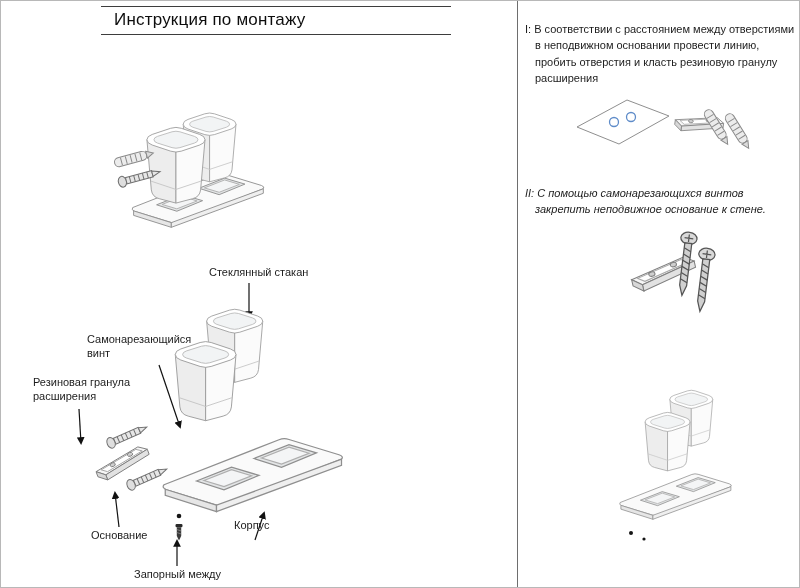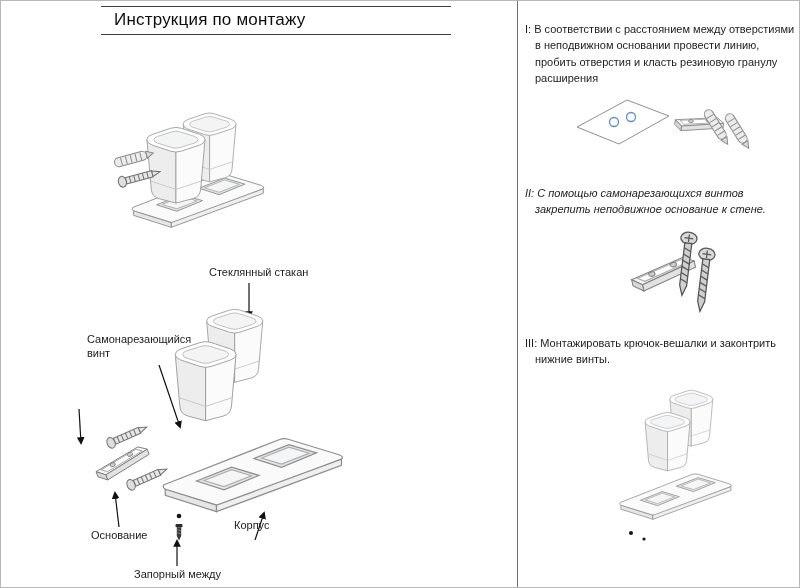--- a/index.html
+++ b/index.html
@@ -123,20 +123,21 @@
     </g>
     <line x1="128" y1="106" x2="149" y2="168" stroke="#111" stroke-width="1.2" marker-end="url(#arrowhead)"></line>
     <line x1="48" y1="150" x2="50" y2="184" stroke="#111" stroke-width="1.2" marker-end="url(#arrowhead)"></line>
     <line x1="88" y1="268" x2="84" y2="234" stroke="#111" stroke-width="1.2" marker-end="url(#arrowhead)"></line>
     <line x1="224" y1="281" x2="233" y2="254" stroke="#111" stroke-width="1.2" marker-end="url(#arrowhead)"></line>
     <line x1="146" y1="307" x2="146" y2="282" stroke="#111" stroke-width="1.2" marker-end="url(#arrowhead)"></line>
   </svg>
 
   <div class="callout" style="left:208px;top:264px">Стеклянный стакан</div>
   <div class="callout center" style="left:86px;top:331px;width:112px">Самонарезающийся винт</div>
+  <div class="callout" style="left:32px;top:374px;width:108px">Резиновая гранула расширения</div>
   <div class="callout" style="left:90px;top:527px">Основание</div>
   <div class="callout" style="left:233px;top:517px">Корпус</div>
   <div class="callout" style="left:133px;top:566px">Запорный между</div>
 
   <div class="step-text" id="step1-text">I: В соответствии с расстоянием между отверстиями в неподвижном основании провести линию, пробить отверстия и класть резиновую гранулу расширения</div>
   <svg class="fig" style="left:556px;top:92px" width="215" height="68" viewBox="0 0 215 68">
     <path d="M20,34 L70,7 L112,23 L62,51 Z" fill="#ffffff" stroke="#8f8f8f" stroke-width="1" stroke-linejoin="round"></path>
     <circle cx="57" cy="29" r="4.5" fill="none" stroke="#5f8cc9" stroke-width="1.3"></circle>
     <circle cx="74" cy="24" r="4.5" fill="none" stroke="#5f8cc9" stroke-width="1.3"></circle>
     <use href="#baseBar" transform="translate(118,18) rotate(8) scale(0.78)"></use>
@@ -144,21 +145,20 @@
     <use href="#anchor" transform="translate(176,18) rotate(58)"></use>
   </svg>
 
   <div class="step-text" id="step2-text">II: С помощью самонарезающихся винтов закрепить неподвижное основание к стене.</div>
   <svg class="fig" style="left:600px;top:228px" width="165" height="95" viewBox="0 0 165 95">
     <use href="#baseBar" transform="translate(26,40) rotate(-13) scale(1.05)"></use>
     <use href="#screwV" transform="translate(80,2) rotate(7) scale(1.25)"></use>
     <use href="#screwV" transform="translate(98,18) rotate(7) scale(1.25)"></use>
   </svg>
 
-  <div class="step-text" id="step3-text">III: Монтажировать крючок-вешалки и законтрить нижние винты.</div>
   <svg class="fig" style="left:608px;top:382px" width="165" height="170" viewBox="0 0 165 170">
     <use href="#cup" transform="translate(55,4) scale(0.65)"></use>
     <use href="#cup" transform="translate(30,26) scale(0.68)"></use>
     <use href="#plate" transform="translate(8,86) scale(0.78)"></use>
     <circle cx="22" cy="150" r="2" fill="#151515"></circle>
     <circle cx="35" cy="156" r="1.6" fill="#151515"></circle>
   </svg>
 
 </div>
 

